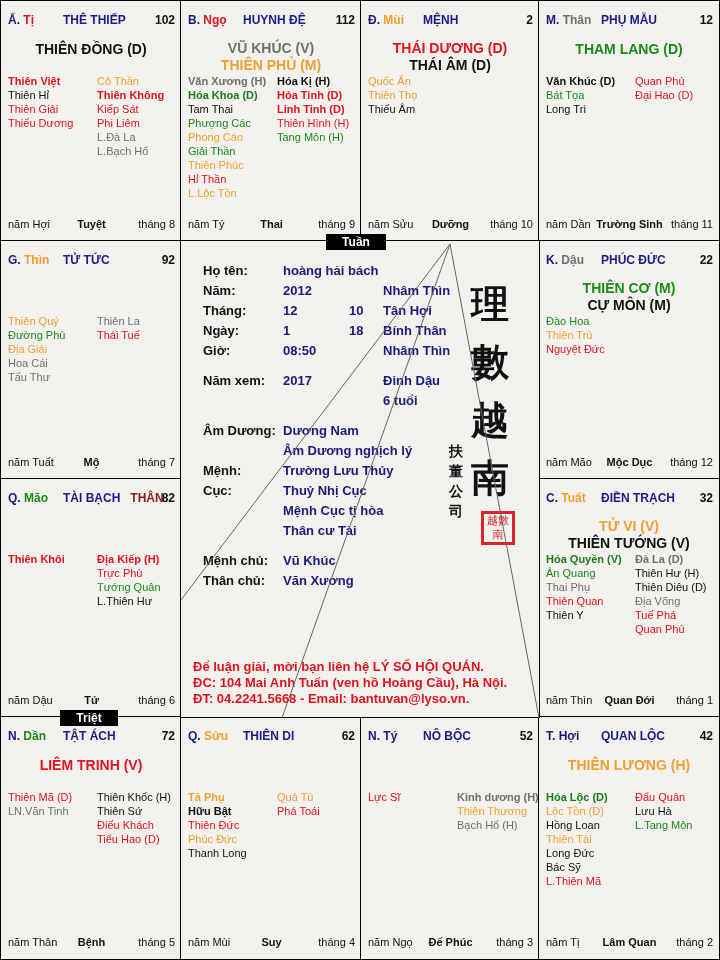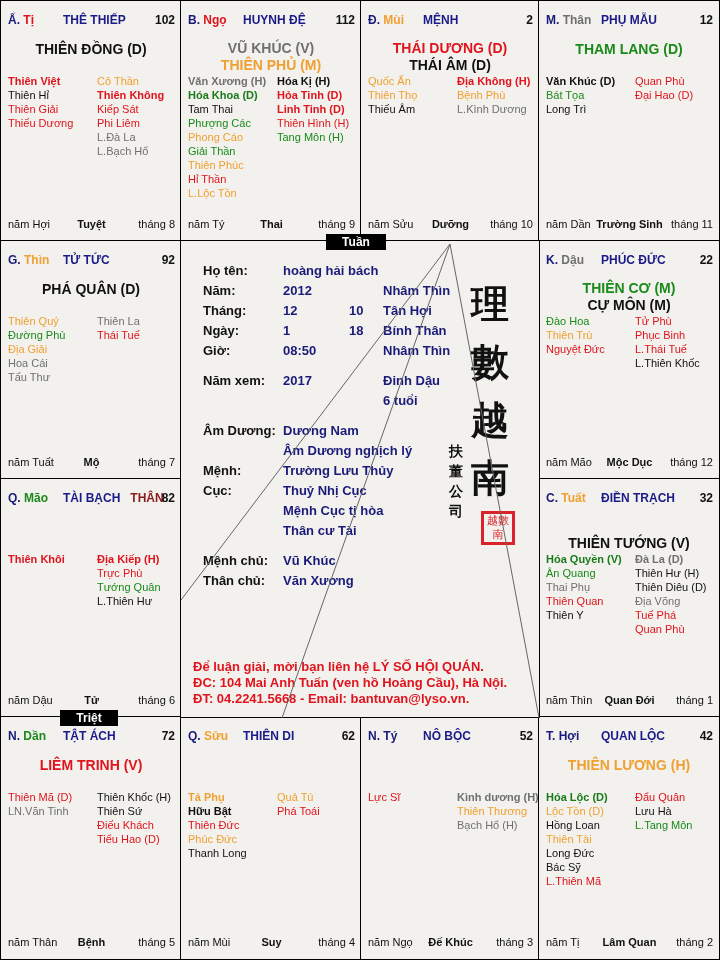--- a/index.html
+++ b/index.html
@@ -89,25 +89,20 @@
     </div>
   <div class="cell" style="left:360px;top:0;width:180px;height:242px;">
       <div class="hdr"><span class="can">Đ.</span> <span class="chi" style="color:#f0a030">Mùi</span><span class="palace"><span>MỆNH</span></span><span class="num">2</span></div>
       <div class="main" style="top:39px;color:#e0141e">THÁI DƯƠNG (D)</div>
       <div class="main" style="top:56px;color:#111111">THÁI ÂM (D)</div>
       <div class="stars sl">
         <div style="color:#f0a030;">Quốc Ấn</div>
         <div style="color:#f0a030;">Thiên Thọ</div>
         <div style="color:#111111;">Thiếu Âm</div>
       </div>
-      <div class="stars sr">
-        <div style="color:#e0141e;font-weight:bold;">Địa Không (H)</div>
-        <div style="color:#f0a030;">Bệnh Phù</div>
-        <div style="color:#707070;">L.Kình Dương</div>
-      </div>
       <div class="ftr">
         <span class="yr">năm Sửu</span>
         <span class="ph">Dưỡng</span>
         <span class="mo">tháng 10</span>
       </div>
     </div>
   <div class="cell" style="left:538px;top:0;width:182px;height:242px;">
       <div class="hdr"><span class="can">M.</span> <span class="chi" style="color:#707070">Thân</span><span class="palace"><span>PHỤ MẪU</span></span><span class="num">12</span></div>
       <div class="main" style="top:40px;color:#1a8a1a">THAM LANG (D)</div>
       <div class="stars sl">
@@ -121,21 +116,20 @@
       </div>
       <div class="ftr">
         <span class="yr">năm Dần</span>
         <span class="ph">Trường Sinh</span>
         <span class="mo">tháng 11</span>
       </div>
     </div>
 
   <div class="cell" style="left:0;top:240px;width:182px;height:240px;">
       <div class="hdr"><span class="can">G.</span> <span class="chi" style="color:#f0a030">Thìn</span><span class="palace"><span>TỬ TỨC</span></span><span class="num">92</span></div>
-      <div class="main" style="top:40px;color:#111111">PHÁ QUÂN (D)</div>
       <div class="stars sl">
         <div style="color:#f0a030;">Thiên Quý</div>
         <div style="color:#1a8a1a;">Đường Phù</div>
         <div style="color:#f0a030;">Địa Giải</div>
         <div style="color:#707070;">Hoa Cái</div>
         <div style="color:#707070;">Tấu Thư</div>
       </div>
       <div class="stars sr">
         <div style="color:#707070;">Thiên La</div>
         <div style="color:#e0141e;">Thái Tuế</div>
@@ -148,26 +142,20 @@
     </div>
   <div class="cell" style="left:538px;top:240px;width:182px;height:240px;">
       <div class="hdr"><span class="can">K.</span> <span class="chi" style="color:#707070">Dậu</span><span class="palace"><span>PHÚC ĐỨC</span></span><span class="num">22</span></div>
       <div class="main" style="top:39px;color:#1a8a1a">THIÊN CƠ (M)</div>
       <div class="main" style="top:56px;color:#111111">CỰ MÔN (M)</div>
       <div class="stars sl">
         <div style="color:#1a8a1a;">Đào Hoa</div>
         <div style="color:#f0a030;">Thiên Trù</div>
         <div style="color:#e0141e;">Nguyệt Đức</div>
       </div>
-      <div class="stars sr">
-        <div style="color:#e0141e;">Tử Phù</div>
-        <div style="color:#e0141e;">Phục Binh</div>
-        <div style="color:#e0141e;">L.Thái Tuế</div>
-        <div style="color:#111111;">L.Thiên Khốc</div>
-      </div>
       <div class="ftr">
         <span class="yr">năm Mão</span>
         <span class="ph">Mộc Dục</span>
         <span class="mo">tháng 12</span>
       </div>
     </div>
 
   <div class="cell" style="left:0;top:478px;width:182px;height:240px;">
       <div class="hdr"><span class="can">Q.</span> <span class="chi" style="color:#1a8a1a">Mão</span><span class="palace"><span>TÀI BẠCH</span><span class="tag">THÂN</span></span><span class="num">82</span></div>
       <div class="stars sl">
@@ -180,20 +168,21 @@
         <div style="color:#111111;">L.Thiên Hư</div>
       </div>
       <div class="ftr">
         <span class="yr">năm Dậu</span>
         <span class="ph">Tử</span>
         <span class="mo">tháng 6</span>
       </div>
     </div>
   <div class="cell" style="left:538px;top:478px;width:182px;height:240px;">
       <div class="hdr"><span class="can">C.</span> <span class="chi" style="color:#f0a030">Tuất</span><span class="palace"><span>ĐIỀN TRẠCH</span></span><span class="num">32</span></div>
+      <div class="main" style="top:39px;color:#f0a030">TỬ VI (V)</div>
       <div class="main" style="top:56px;color:#111111">THIÊN TƯỚNG (V)</div>
       <div class="stars sl">
         <div style="color:#1a7a1a;font-weight:bold;">Hóa Quyền (V)</div>
         <div style="color:#1a8a1a;">Ân Quang</div>
         <div style="color:#707070;">Thai Phụ</div>
         <div style="color:#e0141e;">Thiên Quan</div>
         <div style="color:#111111;">Thiên Y</div>
       </div>
       <div class="stars sr">
         <div style="color:#707070;font-weight:bold;">Đà La (D)</div>
@@ -253,21 +242,21 @@
       <div class="stars sl">
         <div style="color:#e0141e;">Lực Sĩ</div>
       </div>
       <div class="stars sr">
         <div style="color:#707070;font-weight:bold;">Kình dương (H)</div>
         <div style="color:#f0a030;">Thiên Thương</div>
         <div style="color:#707070;">Bạch Hổ (H)</div>
       </div>
       <div class="ftr">
         <span class="yr">năm Ngọ</span>
-        <span class="ph">Đế Khúc</span>
+        <span class="ph">Đế Phúc</span>
         <span class="mo">tháng 3</span>
       </div>
     </div>
   <div class="cell" style="left:538px;top:716px;width:182px;height:244px;">
       <div class="hdr"><span class="can">T.</span> <span class="chi" style="color:#1a1a7a">Hợi</span><span class="palace"><span>QUAN LỘC</span></span><span class="num">42</span></div>
       <div class="main" style="top:40px;color:#f0a030">THIÊN LƯƠNG (H)</div>
       <div class="stars sl">
         <div style="color:#1a7a1a;font-weight:bold;">Hóa Lộc (D)</div>
         <div style="color:#f0a030;">Lộc Tồn (D)</div>
         <div style="color:#111111;">Hồng Loan</div>

